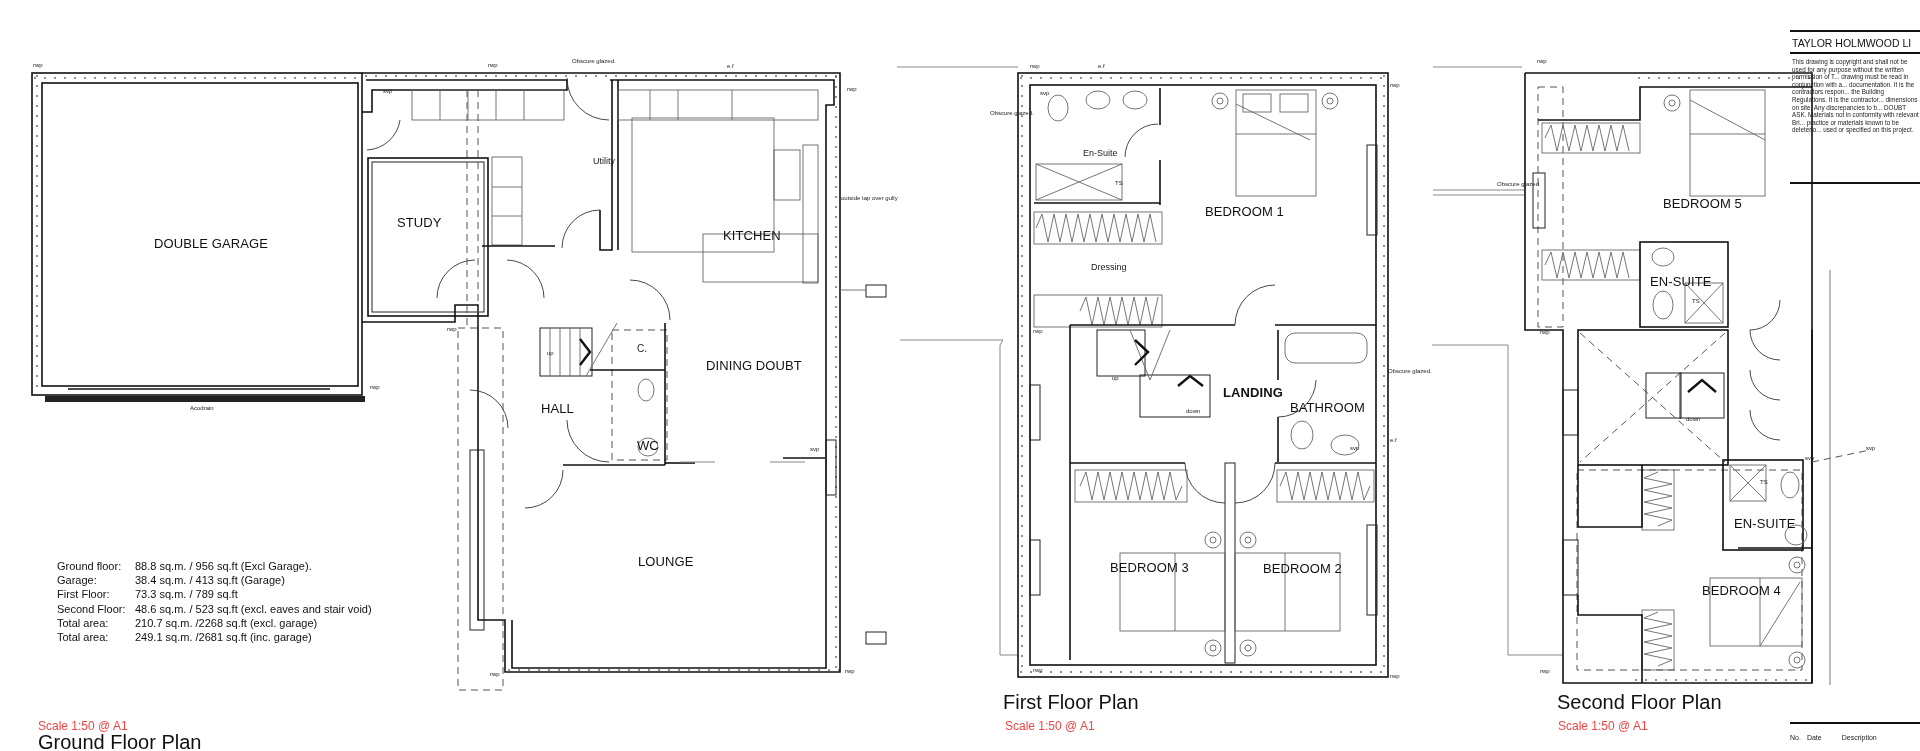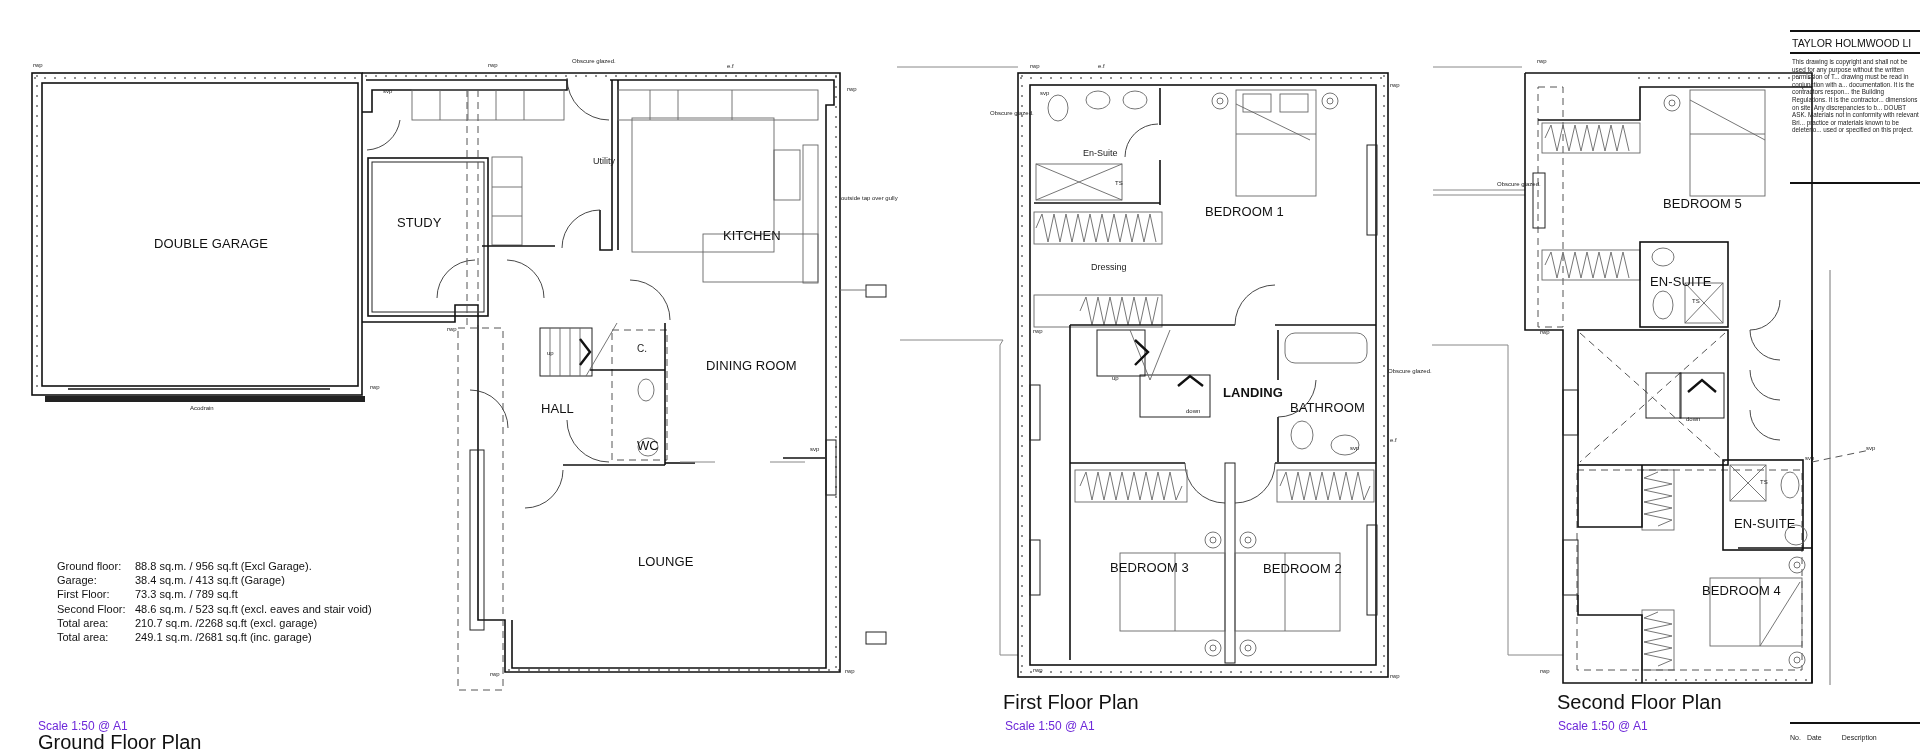--- a/index.html
+++ b/index.html
@@ -11,21 +11,21 @@
   .lite { fill: none; stroke: #666; stroke-width: 0.9; }
   .grey { fill: none; stroke: #888; stroke-width: 1; }
   .dash { fill: none; stroke: #555; stroke-width: 1; stroke-dasharray: 7 5; }
   .brick { fill: none; stroke: #222; stroke-width: 1; stroke-dasharray: 2 8; }
   .door { fill: none; stroke: #333; stroke-width: 0.9; }
   .fill-dark { fill: #222; }
   .room-label { position: absolute; font-size: 13px; color: #111; white-space: nowrap; letter-spacing: 0.1px; }
   .small-label { position: absolute; font-size: 9px; color: #222; white-space: nowrap; }
   .tiny-label { position: absolute; font-size: 6px; color: #222; white-space: nowrap; line-height: 7px; text-align: center; }
   .plan-title { position: absolute; font-size: 20px; color: #111; white-space: nowrap; }
-  .plan-scale { position: absolute; font-size: 12px; color: #6d28d9; white-space: nowrap; }
+  .plan-scale { position: absolute; font-size: 12px; color: #ef4444; white-space: nowrap; }
   .areas { position: absolute; left: 57px; top: 559px; font-size: 11px; line-height: 14.2px; color: #111; }
   .areas .row { display: flex; white-space: nowrap; }
   .areas .k { width: 78px; }
   .tb { position: absolute; left: 1790px; top: 30px; width: 140px; }
   .tb-company { font-size: 10.5px; color: #111; border-top: 2px solid #111; border-bottom: 2px solid #111; padding: 5px 0 3px 2px; white-space: nowrap; overflow: hidden; }
   .tb-notes { font-size: 6.3px; line-height: 7.6px; color: #222; padding: 4px 0 0 2px; width: 128px; }
   .tb-rule { position: absolute; left: 1790px; height: 2px; background: #111; width: 130px; }
   .tb-rev { position: absolute; left: 1790px; top: 734px; font-size: 7px; color: #222; display: flex; gap: 6px; white-space: nowrap; }
 </style>
 </head>
@@ -270,21 +270,21 @@
     <line class="wall" x1="1738" y1="548" x2="1812" y2="548"></line>
 
     <line class="lite" x1="1830" y1="270" x2="1830" y2="685"></line>
   </g>
 </svg>
 
 <div class="room-label" style="left:154px;top:236px;">DOUBLE GARAGE</div>
 <div class="room-label" style="left:397px;top:215px;">STUDY</div>
 <div class="small-label" style="left:545px;top:156px;margin-left:48px;">Utility</div>
 <div class="room-label" style="left:691px;top:228px;margin-left:32px;">KITCHEN</div>
-<div class="room-label" style="left:706px;top:358px;">DINING ROOM</div>
+<div class="room-label" style="left:706px;top:358px;">DINING DOUBT</div>
 <div class="room-label" style="left:541px;top:401px;">HALL</div>
 <div class="room-label" style="left:637px;top:414px;margin-top:24px;">WC</div>
 <div class="small-label" style="left:637px;top:343px;font-size:10px;">C.</div>
 <div class="room-label" style="left:638px;top:554px;">LOUNGE</div>
 <div class="tiny-label" style="left:33px;top:62px;">rwp</div>
 <div class="tiny-label" style="left:488px;top:62px;">rwp</div>
 <div class="tiny-label" style="left:847px;top:86px;">rwp</div>
 <div class="tiny-label" style="left:370px;top:384px;">rwp</div>
 <div class="tiny-label" style="left:447px;top:326px;">rwp</div>
 <div class="tiny-label" style="left:490px;top:671px;">rwp</div>

